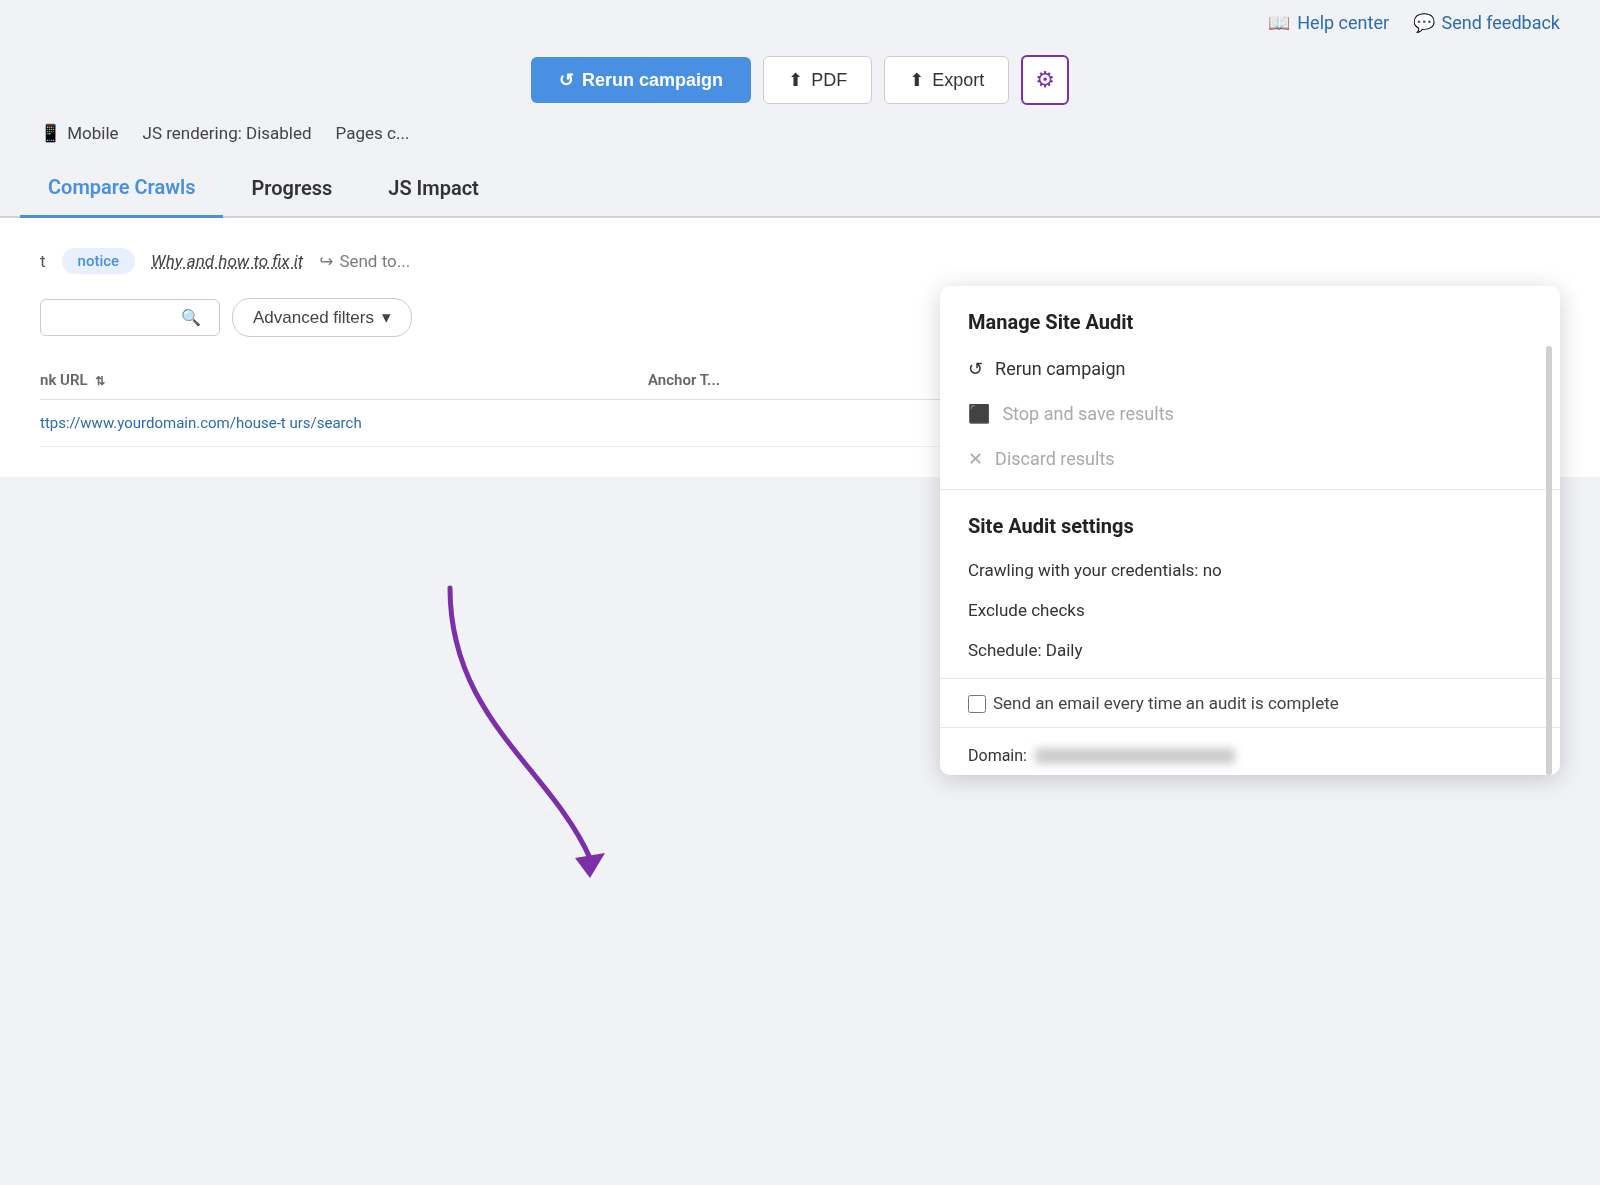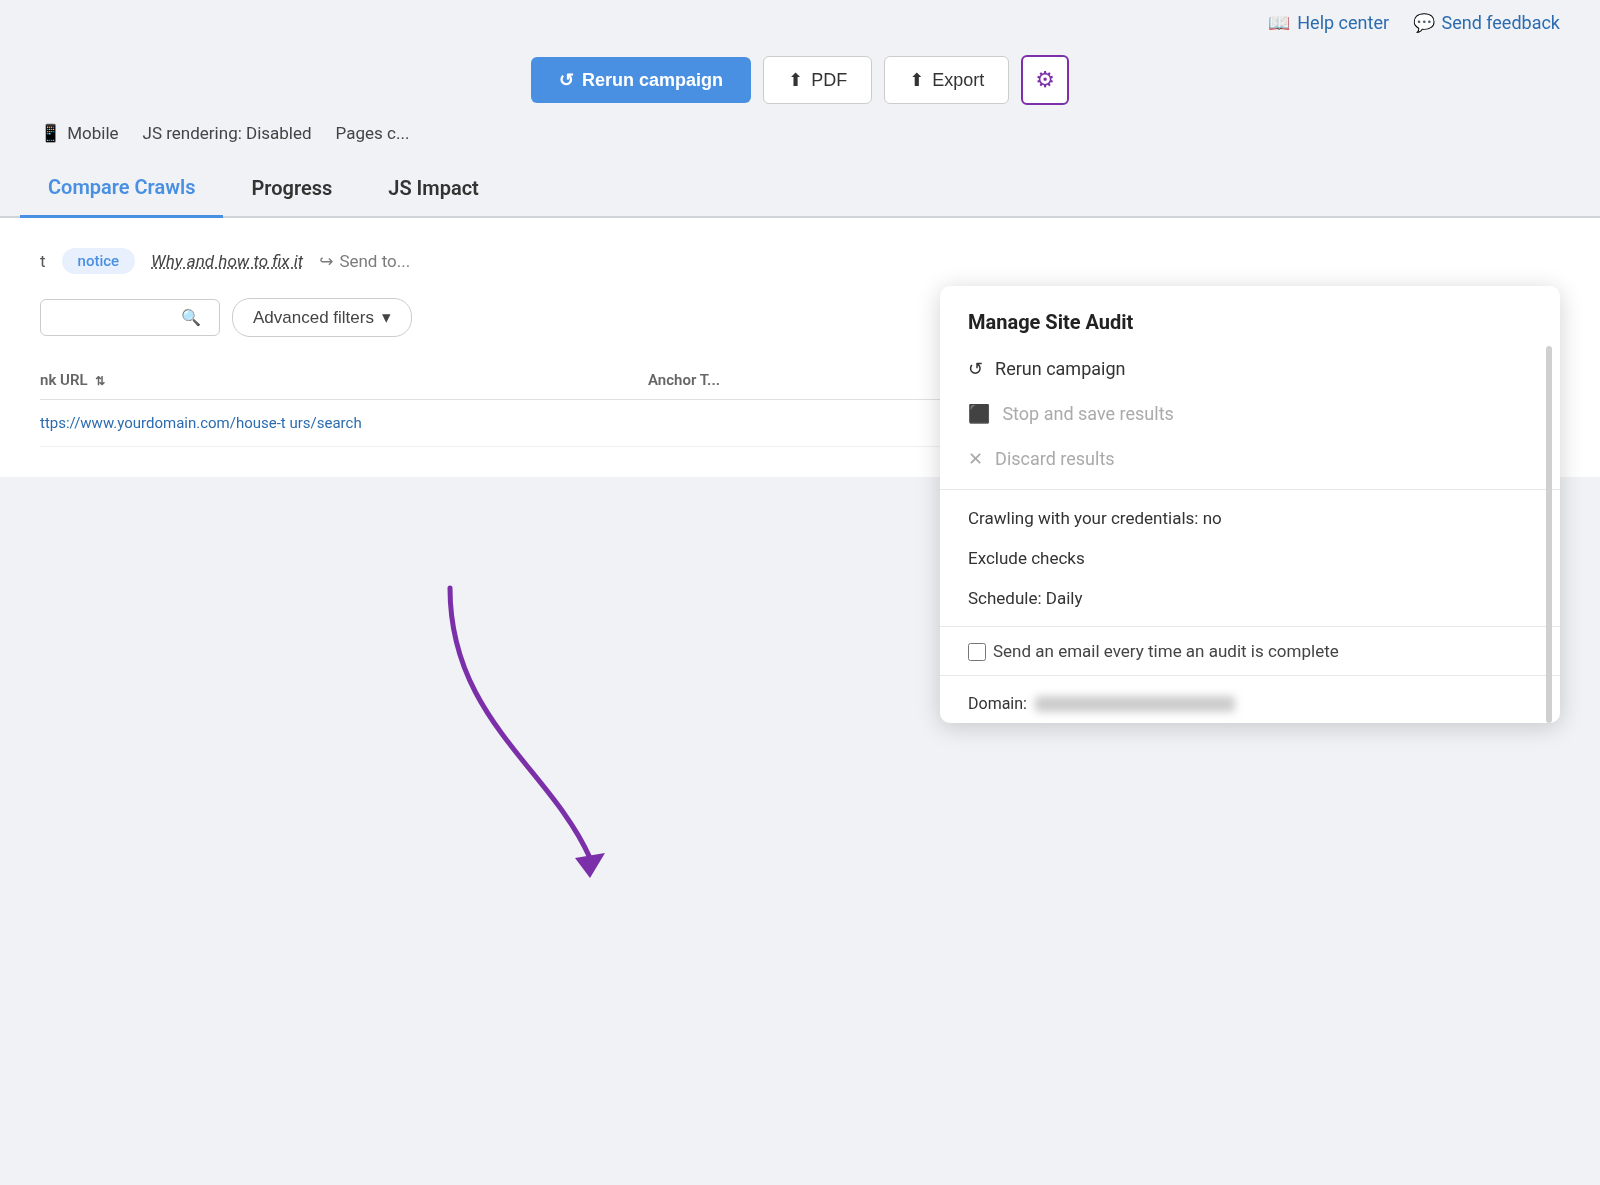--- a/index.html
+++ b/index.html
@@ -449,20 +449,21 @@
       <span>Stop and save results</span>
     </div>
 
     <div class="menu-item disabled">
       <span>✕</span>
       <span>Discard results</span>
     </div>
 
     <div class="menu-divider"></div>
 
+    <div class="menu-section-title-2">Site Audit settings</div>
 
     <div class="menu-info-item">
       <span>Crawling with your credentials: no</span>
     </div>
 
     <div class="menu-info-item">
       <span>Exclude checks</span>
     </div>
 
     <div class="menu-info-item">

